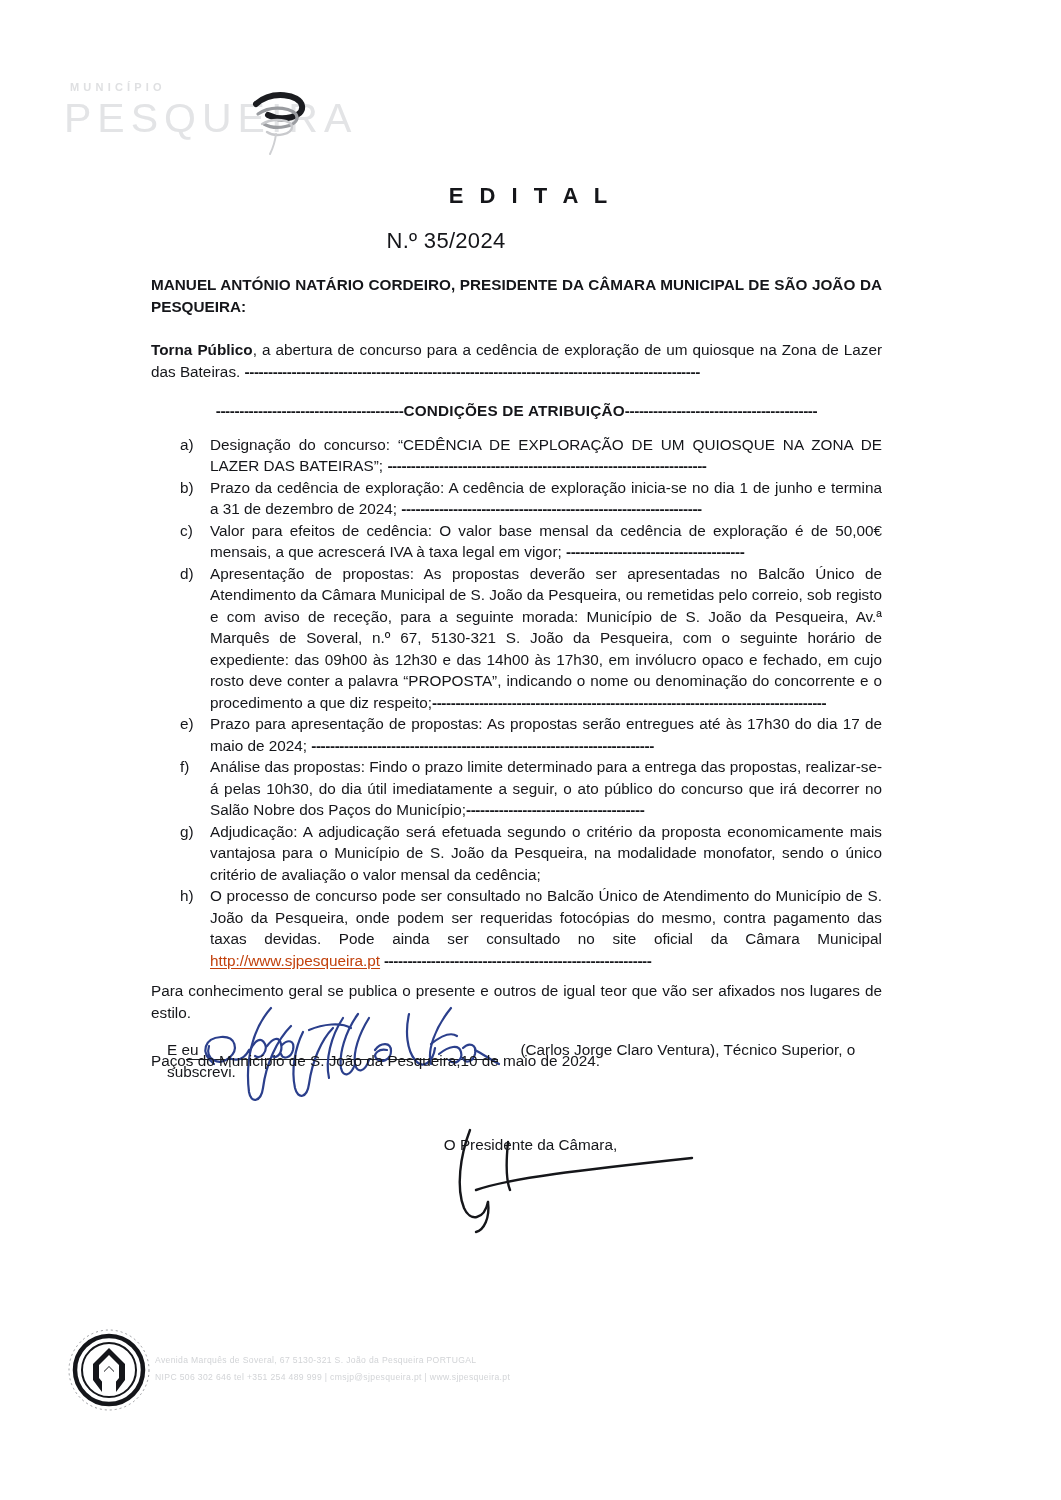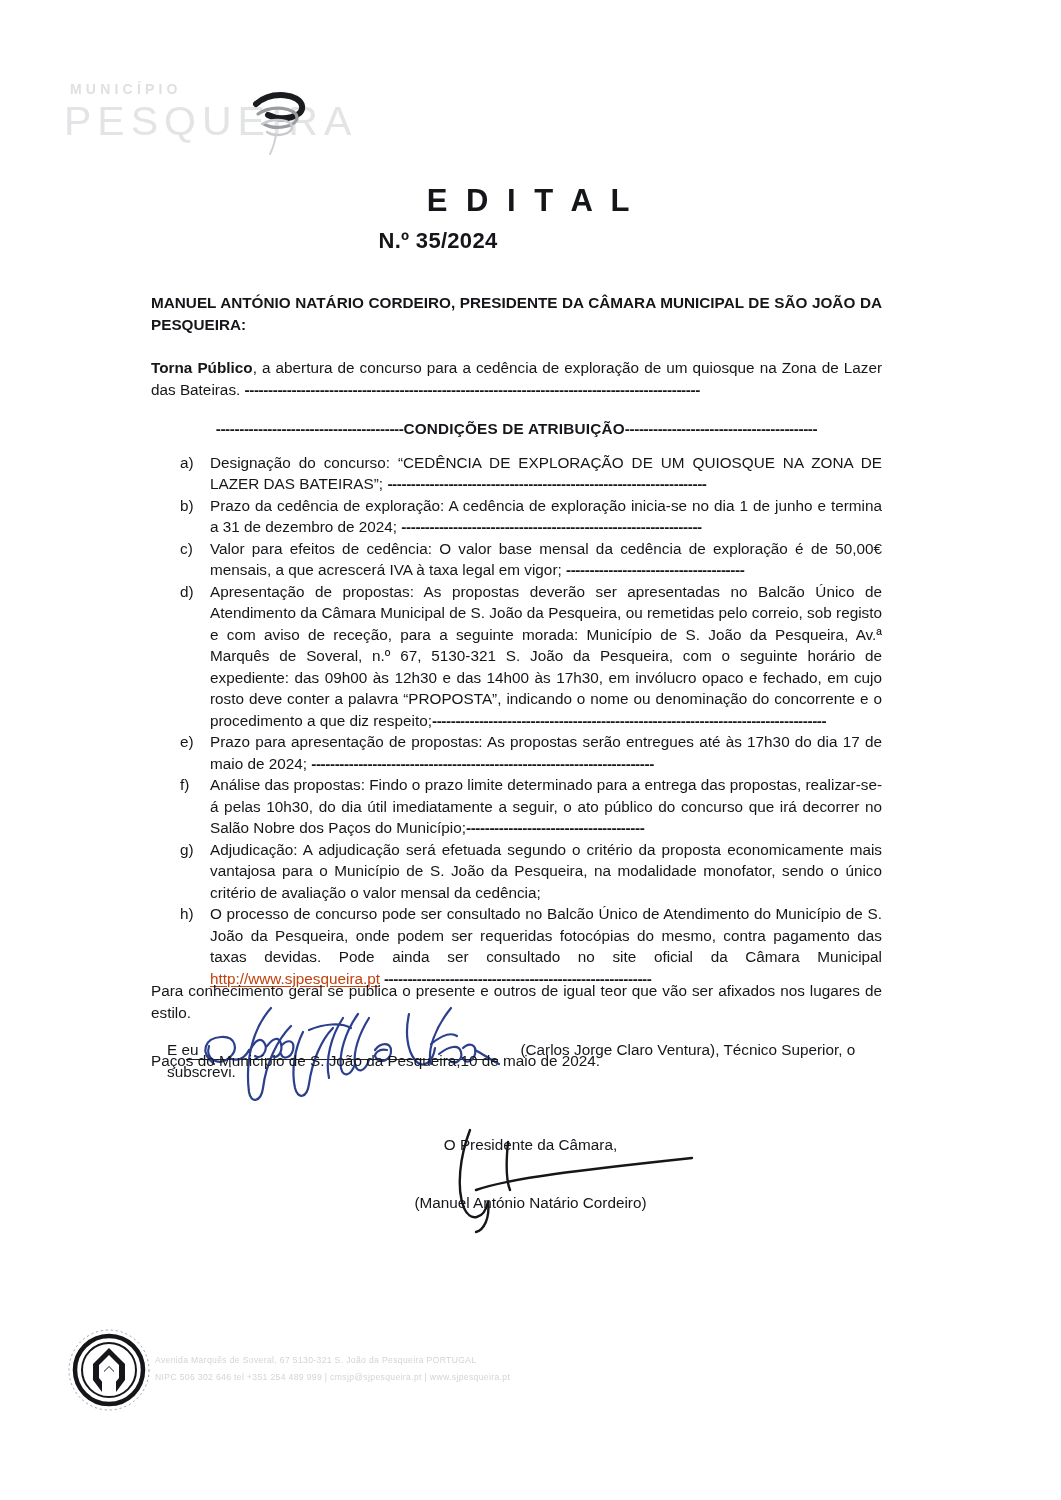--- a/index.html
+++ b/index.html
@@ -22,21 +22,21 @@
 
   
   .logo-block {
     position: absolute;
     left: 64px;
     top: 82px;
     width: 300px;
     height: 76px;
   }
   .logo-municipio {
-    font-size: 14px;
+    font-size: 11px;
     letter-spacing: 4.2px;
     color: #dfe0e2;
     font-weight: 600;
     line-height: 1;
     padding-left: 6px;
   }
   .logo-pesqueira {
     font-size: 41px;
     letter-spacing: 6px;
     color: #e3e4e6;
@@ -53,51 +53,51 @@
     pointer-events: none;
   }
 
   
   .edital-title {
     position: absolute;
     left: 0;
     top: 183px;
     width: 1061px;
     text-align: center;
-    font-size: 31px;
+    font-size: 22px;
     font-weight: bold;
     letter-spacing: 5px;
   }
   .edital-number {
     position: absolute;
-    left: 0;
+    left: 8px;
     top: 228px;
     width: 876px;
     text-align: center;
     font-size: 22px;
-    font-weight: bold;
+    font-weight: normal;
     letter-spacing: 0.3px;
   }
 
   
   .body-col {
     position: absolute;
     left: 151px;
     top: 274px;
     width: 731px;
   }
   .para {
     font-size: 15.3px;
     line-height: 21.5px;
     text-align: justify;
     text-justify: inter-word;
     margin: 0;
   }
   .para.nj { text-align: left; }
-  .b { font-weight: bold; margin-top: 18px; }
+  .b { font-weight: bold; }
   .spacer-12 { height: 12px; }
   .spacer-18 { height: 18px; }
   .spacer-22 { height: 22px; }
 
   .heading-rule {
     font-size: 15.3px;
     line-height: 21.5px;
     text-align: center;
     font-weight: bold;
     letter-spacing: 0.2px;
@@ -314,21 +314,20 @@
 
   <svg class="sig-pres" viewBox="0 0 270 120">
     <g fill="none" stroke="#15161a" stroke-width="2.4" stroke-linecap="round" stroke-linejoin="round">
       <path d="M40 2 C30 28, 26 60, 34 80 C40 94, 54 92, 58 74"></path>
       <path d="M58 74 C60 90, 54 102, 46 104"></path>
       <path d="M78 14 C76 34, 76 52, 80 62"></path>
       <path d="M46 62 C80 50, 150 42, 262 30"></path>
     </g>
   </svg>
 
-  <div class="pres-name">(Manuel António Natário Cordeiro)</div>
 
   <svg class="footer-seal" viewBox="0 0 86 88">
     <circle cx="43" cy="44" r="40" fill="none" stroke="#9b9ca0" stroke-width="1" stroke-dasharray="2 3"></circle>
     <circle cx="43" cy="44" r="34" fill="none" stroke="#15161a" stroke-width="4.5"></circle>
     <circle cx="43" cy="44" r="27" fill="none" stroke="#15161a" stroke-width="2"></circle>
     <path d="M43 22 L59 38 L59 54 L50 66 L50 48 L43 41 L36 48 L36 66 L27 54 L27 38 Z" fill="#15161a"></path>
     <path d="M43 29 L53 39 L53 52 L48 58 L48 45 L43 40 L38 45 L38 58 L33 52 L33 39 Z" fill="#ffffff"></path>
   </svg>
 
   <div class="footer-text">

